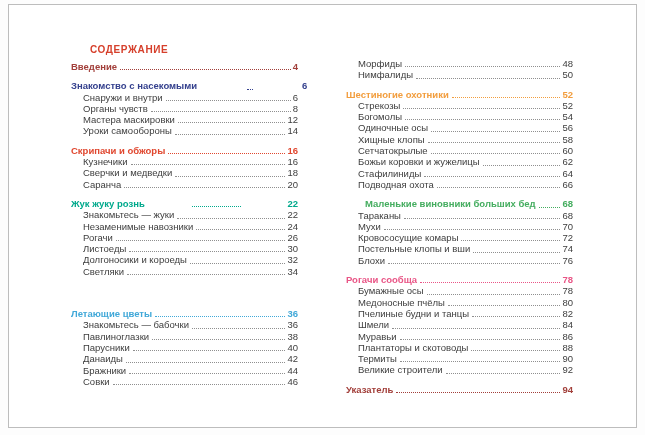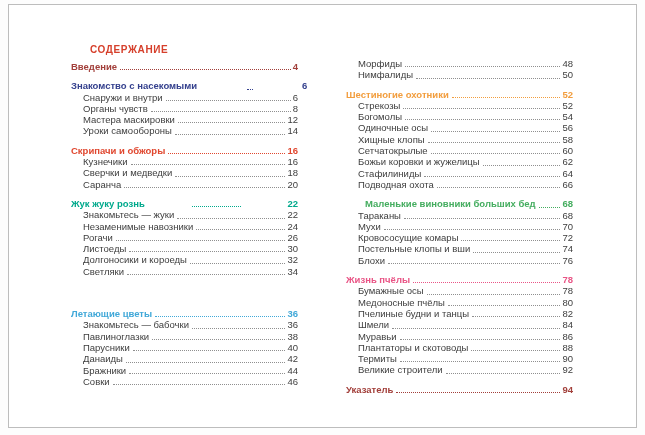--- a/index.html
+++ b/index.html
@@ -262,21 +262,21 @@
           <span class="page-num">74</span>
         </div>
         <div class="row item">
           <span class="label">Блохи</span>
           <span class="leader"></span>
           <span class="page-num">76</span>
         </div>
       </div>
       <div class="section">
         <div class="row heading" style="color: rgb(233, 85, 134);">
-          <span class="label">Жизнь пчёлы</span>
+          <span class="label">Рогачи сообща</span>
           <span class="leader"></span>
           <span class="page-num">78</span>
         </div>
         <div class="row item">
           <span class="label">Бумажные осы</span>
           <span class="leader"></span>
           <span class="page-num">78</span>
         </div>
         <div class="row item">
           <span class="label">Медоносные пчёлы</span>

